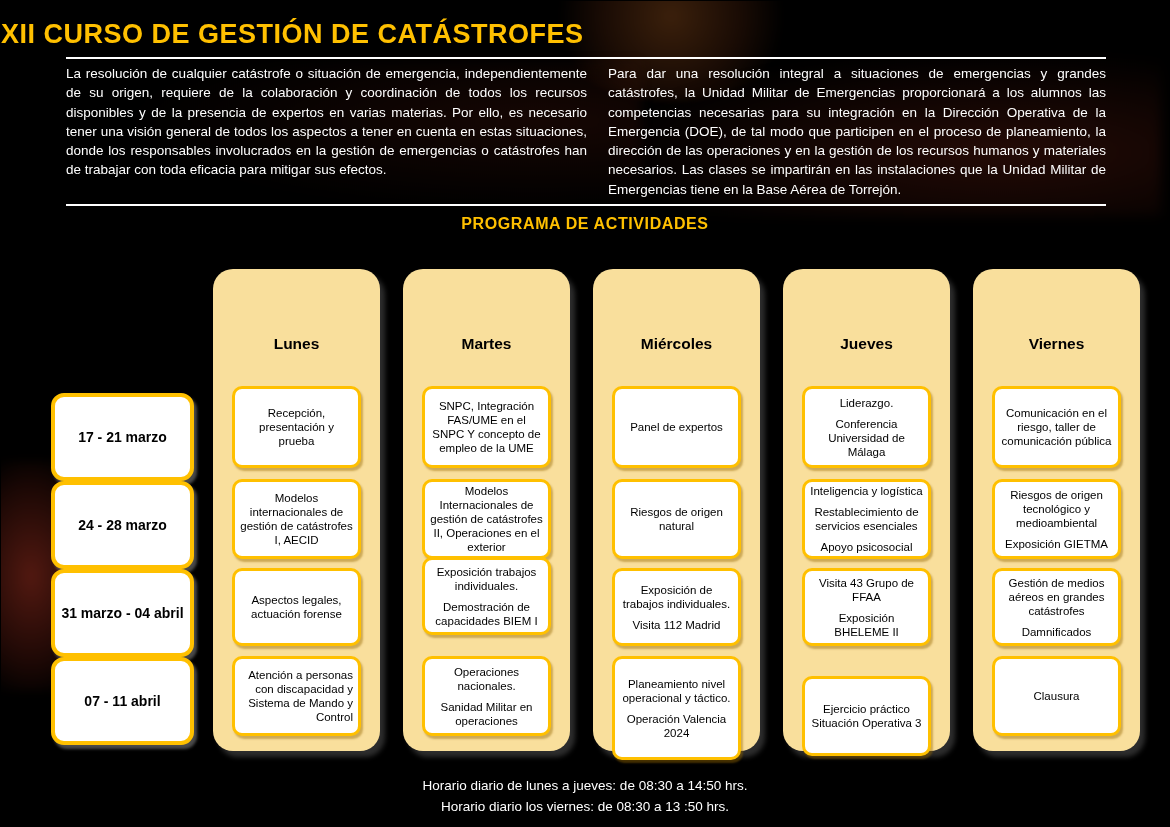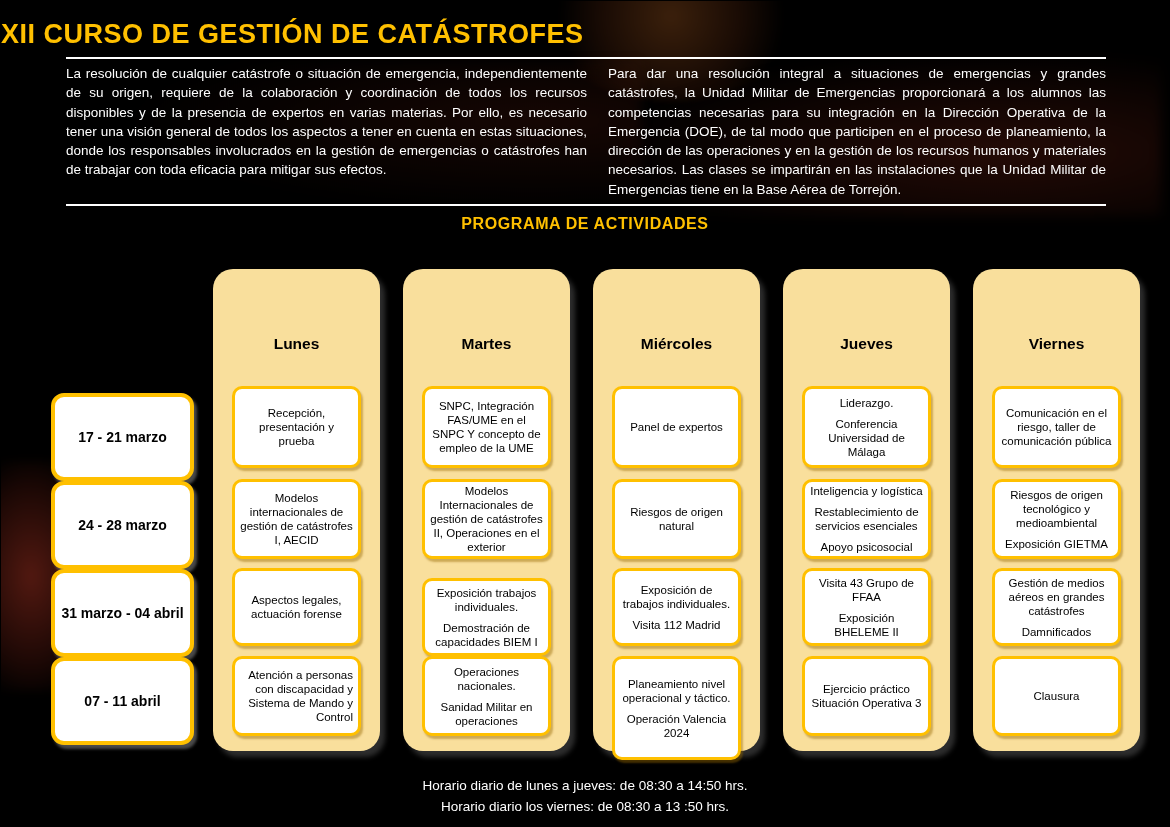--- a/index.html
+++ b/index.html
@@ -170,21 +170,21 @@
       </div>
     </div>
   <div class="day-col c1">
     <div class="day-label">Martes</div>
   <div class="cell" style="top: 117px; height: 82px;">
         <div class="cell-text">SNPC, Integración FAS/UME en el SNPC Y concepto de empleo de la UME</div>
       </div>
       <div class="cell" style="top: 210px; height: 80px;">
         <div class="cell-text">Modelos Internacionales de gestión de catástrofes II, Operaciones en el exterior</div>
       </div>
-      <div class="cell" style="top: 309px; height: 78px;">
+      <div class="cell" style="top: 288px; height: 78px;">
         <div class="cell-text">Exposición trabajos individuales.</div>
         <div class="cell-text">Demostración de capacidades BIEM I</div>
       </div>
       <div class="cell" style="top: 387px; height: 80px;">
         <div class="cell-text">Operaciones nacionales.</div>
         <div class="cell-text">Sanidad Militar en operaciones</div>
       </div>
     </div>
   <div class="day-col c2">
     <div class="day-label">Miércoles</div>
@@ -211,21 +211,21 @@
       </div>
       <div class="cell" style="top: 210px; height: 80px;">
         <div class="cell-text">Inteligencia y logística</div>
         <div class="cell-text">Restablecimiento de servicios esenciales</div>
         <div class="cell-text">Apoyo psicosocial</div>
       </div>
       <div class="cell" style="top: 299px; height: 78px;">
         <div class="cell-text">Visita 43 Grupo de FFAA</div>
         <div class="cell-text">Exposición BHELEME II</div>
       </div>
-      <div class="cell" style="top: 387px; height: 80px;">
+      <div class="cell" style="top: 407px; height: 80px;">
         <div class="cell-text">Ejercicio práctico Situación Operativa 3</div>
       </div>
     </div>
   <div class="day-col c4">
     <div class="day-label">Viernes</div>
   <div class="cell" style="top: 117px; height: 82px;">
         <div class="cell-text">Comunicación en el riesgo, taller de comunicación pública</div>
       </div>
       <div class="cell" style="top: 210px; height: 80px; align-items: center;">
         <div class="cell-text">Riesgos de origen tecnológico y medioambiental</div>

